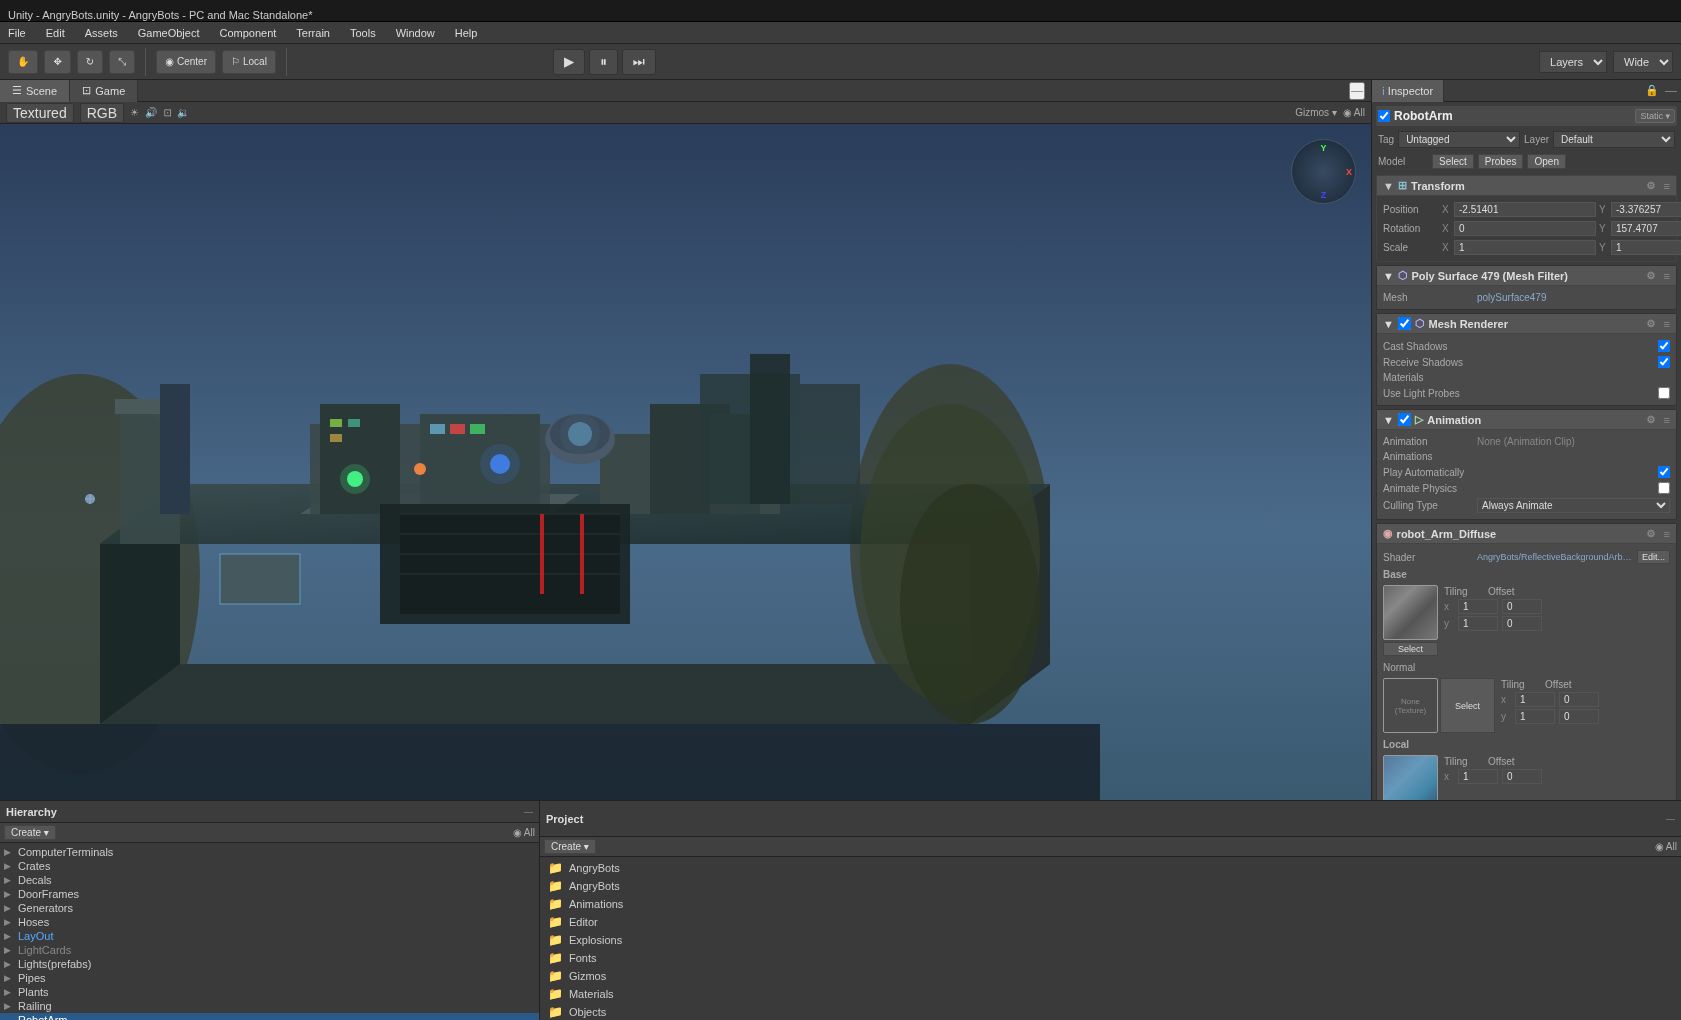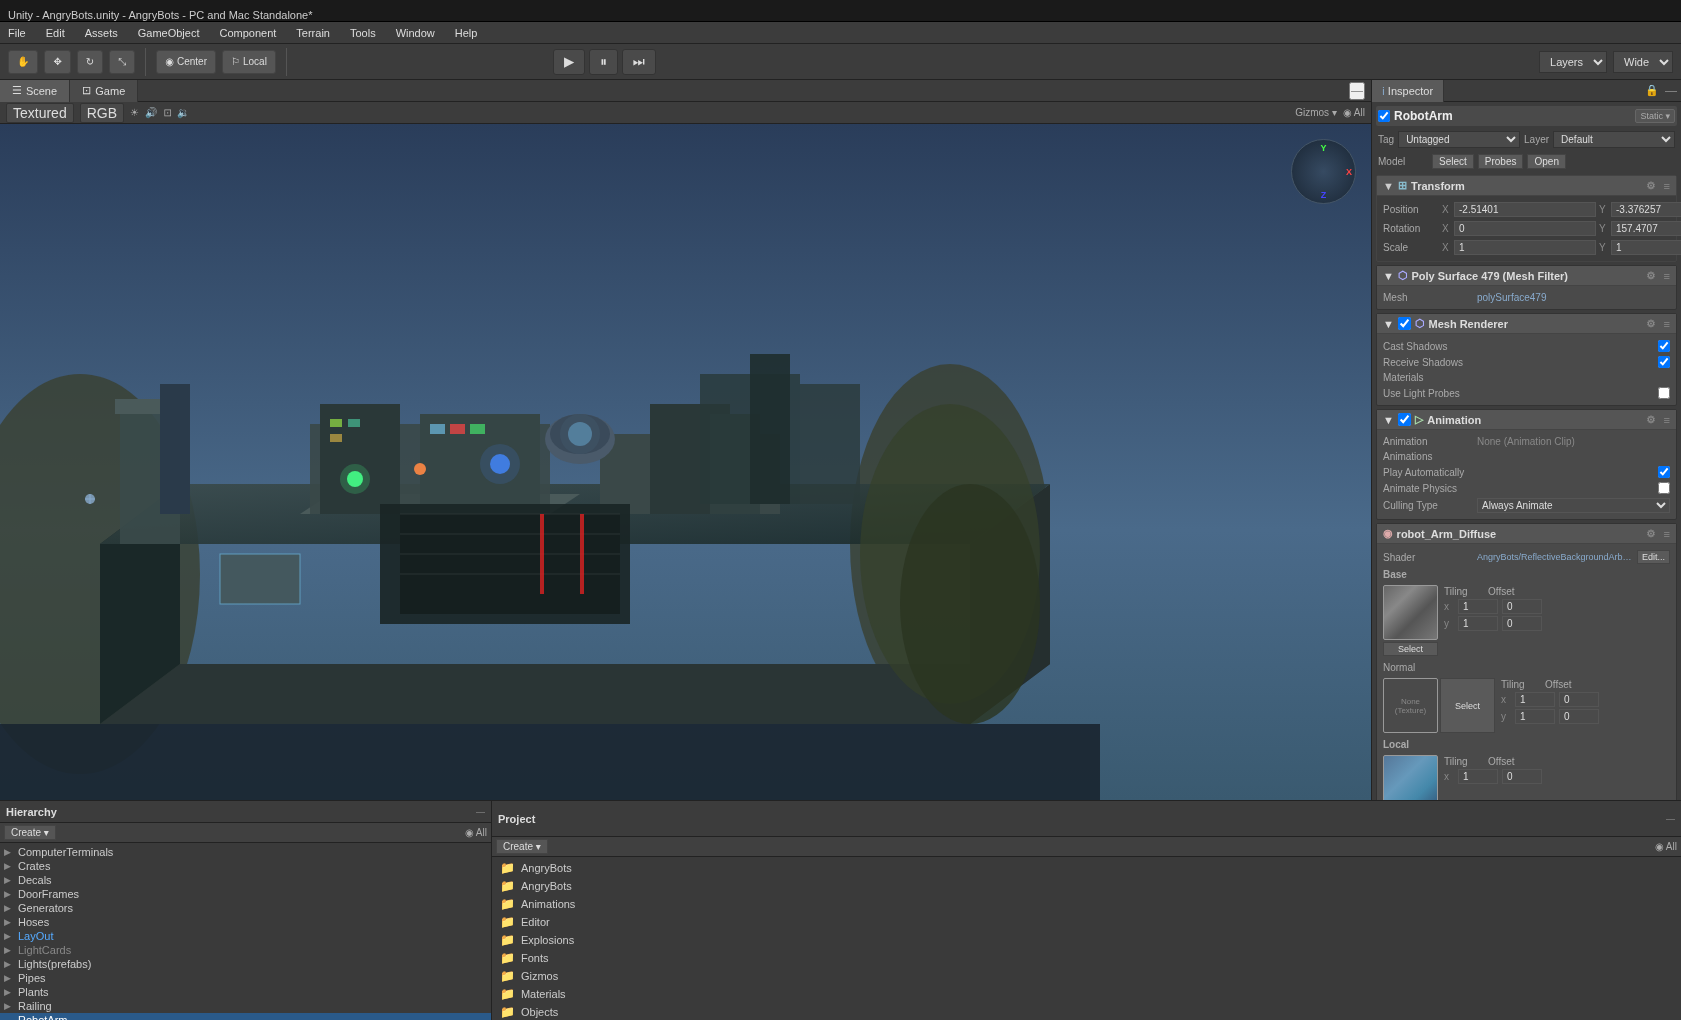--- a/index.html
+++ b/index.html
@@ -62,21 +62,21 @@
     .comp-row { display: flex; align-items: center; padding: 2px 0; font-size: 10px; gap: 4px; }
     .comp-label { color: #aaa; min-width: 90px; }
     .comp-value { color: #ddd; flex: 1; }
 
     .check-row { display: flex; align-items: center; gap: 12px; padding: 2px 0; font-size: 10px; }
     .check-label { color: #aaa; flex: 1; }
     .check-box { width: 12px; height: 12px; }
 
     
     #bottom-area { display: flex; height: 220px; border-top: 1px solid #222; }
-    #hierarchy { width: 492px; background: #3c3c3c; border-right: 1px solid #222; display: flex; flex-direction: column; }
+    #hierarchy { width: 540px; background: #3c3c3c; border-right: 1px solid #222; display: flex; flex-direction: column; }
     #hierarchy-header { background: #3c3c3c; height: 22px; display: flex; align-items: center; padding: 0 6px; gap: 6px; border-bottom: 1px solid #222; }
     #hierarchy-toolbar { height: 20px; display: flex; align-items: center; padding: 0 4px; gap: 6px; background: #404040; border-bottom: 1px solid #222; font-size: 10px; }
     #hierarchy-list { flex: 1; overflow-y: auto; padding: 2px 0; background: #3a3a3a; }
     #hierarchy-list::-webkit-scrollbar { width: 8px; background: #2a2a2a; }
     #hierarchy-list::-webkit-scrollbar-thumb { background: #555; }
     .hier-item { display: flex; align-items: center; padding: 1px 4px; font-size: 11px; color: #ccc; cursor: pointer; gap: 4px; }
     .hier-item.selected { background: #2a5a8a; color: #fff; }
     .hier-item.highlighted { color: #5af; }
     .hier-arrow { color: #888; font-size: 9px; width: 10px; }
 

